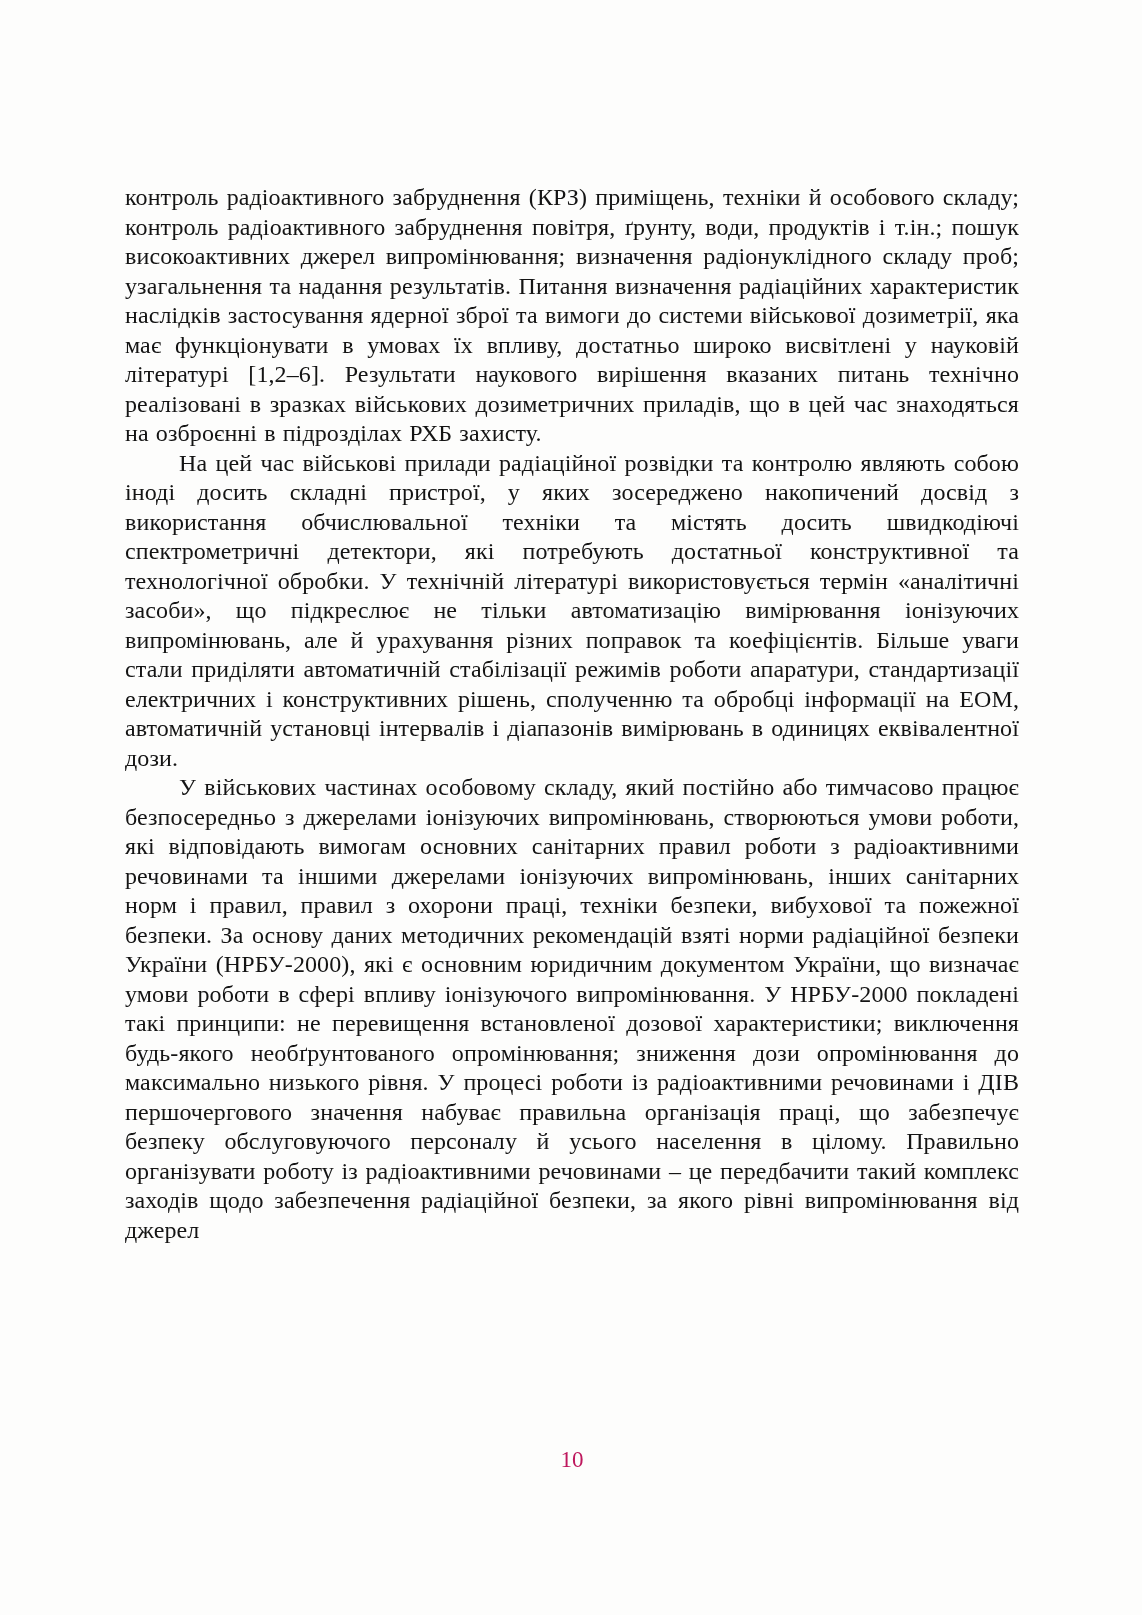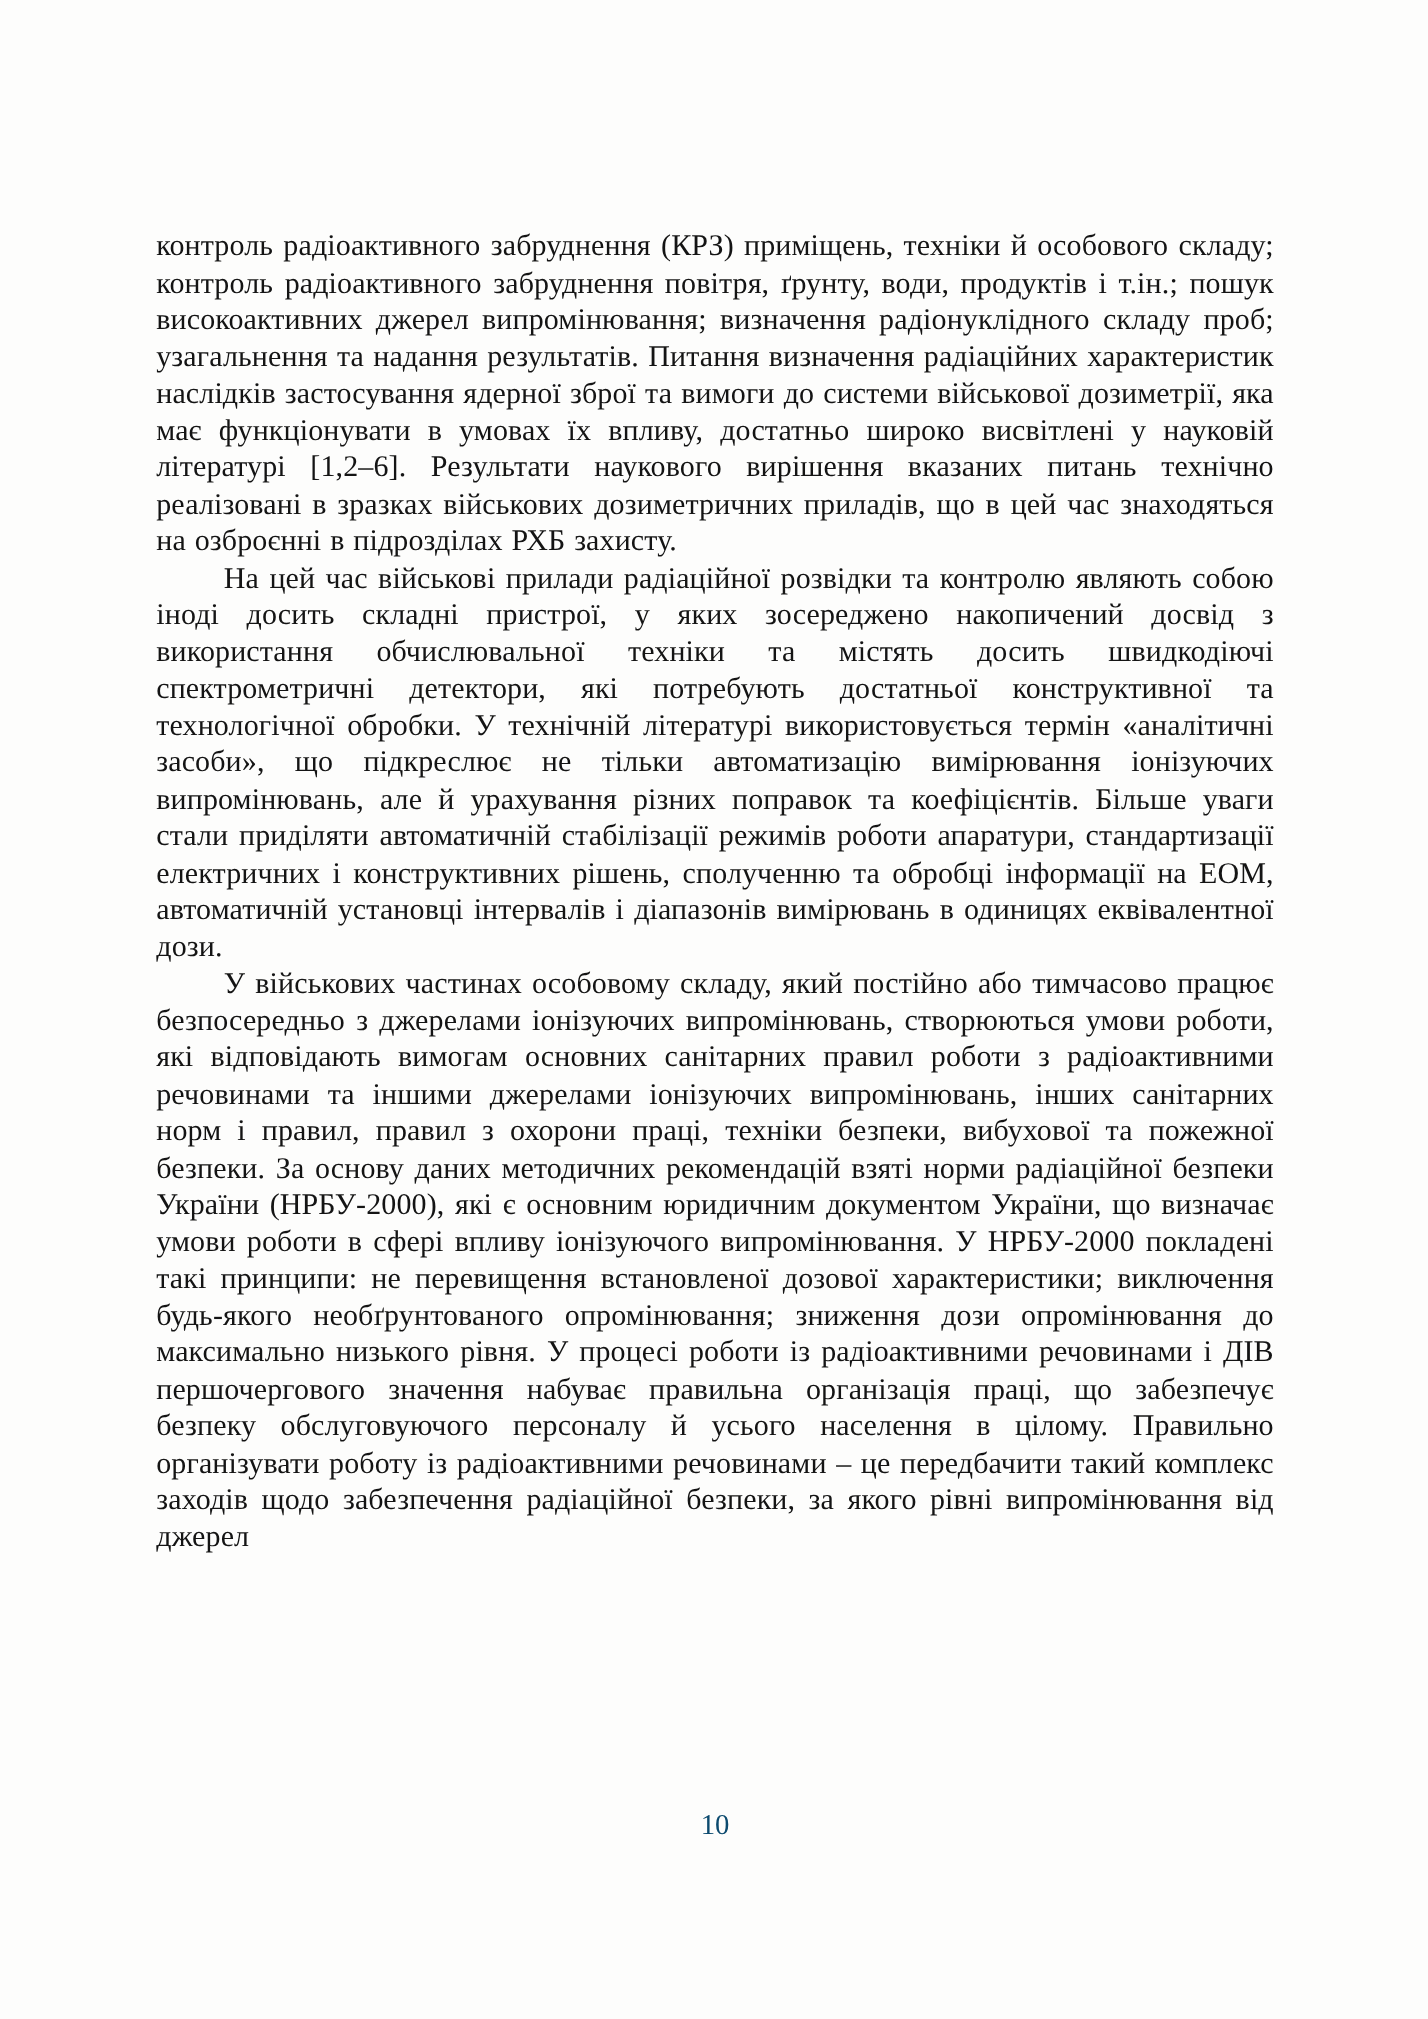--- a/index.html
+++ b/index.html
@@ -43,21 +43,21 @@
       text-indent: 54px;
     }
     .page-number {
       position: absolute;
       left: 125px;
       top: 1446px;
       width: 894px;
       text-align: center;
       font-size: 23px;
       line-height: 28px;
-      color: #0c4a6e;
+      color: #be185d;
     }
   </style>
 </head>
 <body>
 
 <div class="page">
 
   <div class="text-block">
     <p>контроль радіоактивного забруднення (КРЗ) приміщень, техніки й особового складу; контроль радіоактивного забруднення повітря, ґрунту, води, продуктів і т.ін.; пошук високоактивних джерел випромінювання; визначення радіонуклідного складу проб; узагальнення та надання результатів. Питання визначення радіаційних характеристик наслідків застосування ядерної зброї та вимоги до системи військової дозиметрії, яка має функціонувати в умовах їх впливу, достатньо широко висвітлені у науковій літературі [1,2–6]. Результати наукового вирішення вказаних питань технічно реалізовані в зразках військових дозиметричних приладів, що в цей час знаходяться на озброєнні в підрозділах РХБ захисту.</p>
     <p class="indent">На цей час військові прилади радіаційної розвідки та контролю являють собою іноді досить складні пристрої, у яких зосереджено накопичений досвід з використання обчислювальної техніки та містять досить швидкодіючі спектрометричні детектори, які потребують достатньої конструктивної та технологічної обробки. У технічній літературі використовується термін «аналітичні засоби», що підкреслює не тільки автоматизацію вимірювання іонізуючих випромінювань, але й урахування різних поправок та коефіцієнтів. Більше уваги стали приділяти автоматичній стабілізації режимів роботи апаратури, стандартизації електричних і конструктивних рішень, сполученню та обробці інформації на ЕОМ, автоматичній установці інтервалів і діапазонів вимірювань в одиницях еквівалентної дози.</p>

